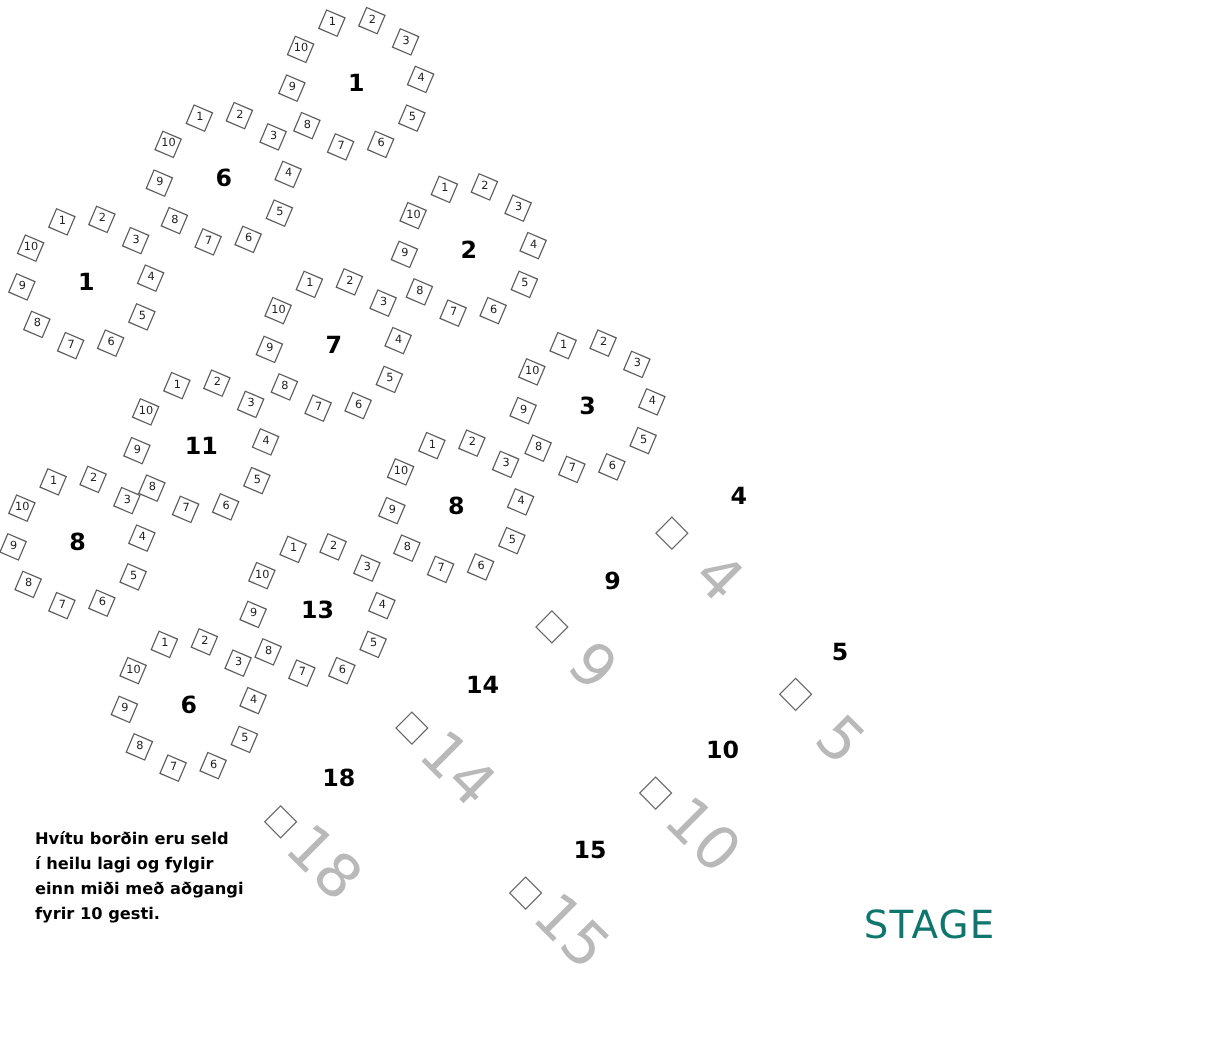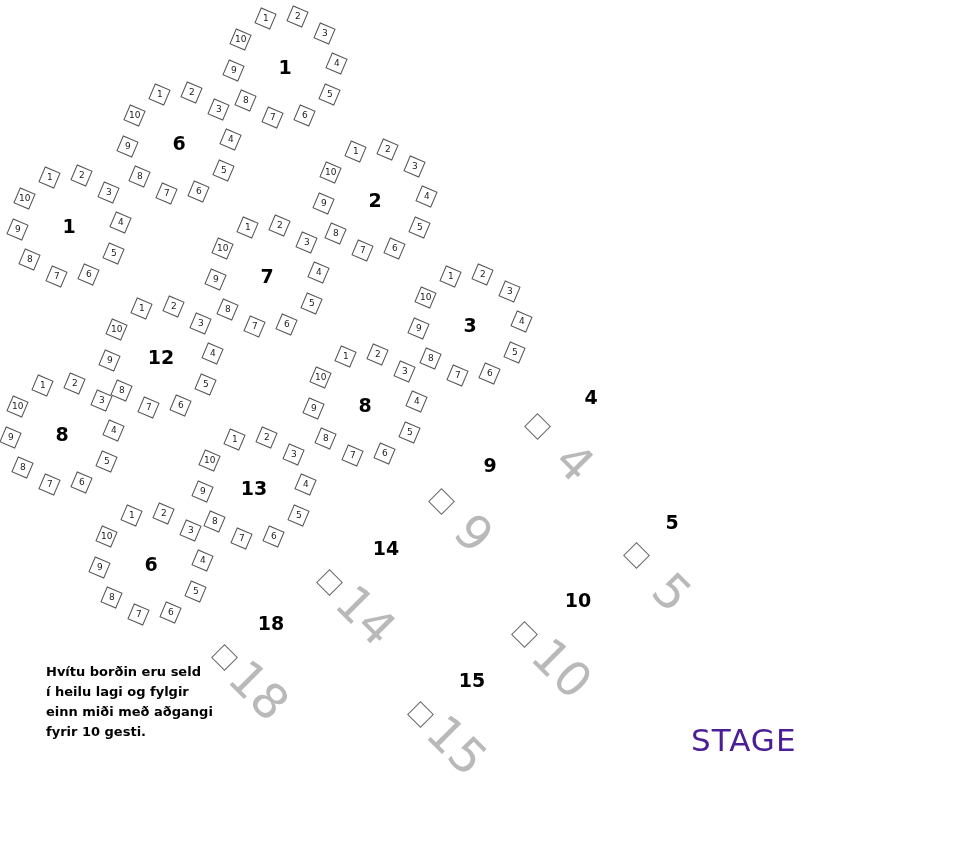--- a/index.html
+++ b/index.html
@@ -55,21 +55,21 @@
     position: absolute;
     font-size: 48px;
     color: #b9b9b9;
     font-family: "DejaVu Sans", sans-serif;
     transform: translate(-50%, -50%) rotate(45deg);
     white-space: nowrap;
   }
   #stage-label {
     position: absolute;
     font-size: 31px;
-    color: #4c1d95;
+    color: #0f766e;
     font-family: "DejaVu Sans", sans-serif;
     letter-spacing: 1px;
     white-space: nowrap;
   }
   #note-block {
     position: absolute;
     font-size: 13px;
     font-weight: bold;
     line-height: 20px;
     color: #000000;
@@ -152,21 +152,21 @@
         <div class="seat" style="left: -27.9795px; top: -56.7136px; transform: rotate(23deg);"><span style="display: inline-block; transform: rotate(-23deg);">1</span></div>
         <div class="seat" style="left: 4.07994px; top: -58.9554px; transform: rotate(23deg);"><span style="display: inline-block; transform: rotate(-23deg);">2</span></div>
         <div class="seat" style="left: 31.3343px; top: -41.925px; transform: rotate(23deg);"><span style="display: inline-block; transform: rotate(-23deg);">3</span></div>
         <div class="seat" style="left: 43.3733px; top: -12.1273px; transform: rotate(23deg);"><span style="display: inline-block; transform: rotate(-23deg);">4</span></div>
         <div class="seat" style="left: 35.5985px; top: 19.0558px; transform: rotate(23deg);"><span style="display: inline-block; transform: rotate(-23deg);">5</span></div>
         <div class="seat" style="left: 10.9795px; top: 39.7136px; transform: rotate(23deg);"><span style="display: inline-block; transform: rotate(-23deg);">6</span></div>
         <div class="seat" style="left: -21.0799px; top: 41.9554px; transform: rotate(23deg);"><span style="display: inline-block; transform: rotate(-23deg);">7</span></div>
         <div class="seat" style="left: -48.3343px; top: 24.925px; transform: rotate(23deg);"><span style="display: inline-block; transform: rotate(-23deg);">8</span></div>
         <div class="seat" style="left: -60.3733px; top: -4.87266px; transform: rotate(23deg);"><span style="display: inline-block; transform: rotate(-23deg);">9</span></div>
         <div class="seat" style="left: -52.5985px; top: -36.0558px; transform: rotate(23deg);"><span style="display: inline-block; transform: rotate(-23deg);">10</span></div>
-        <div class="table-number" style="left: 0px; top: 0px;">12</div>
+        <div class="table-number" style="left: 0px; top: 0px;">11</div>
       </div>
       <div class="round-table" style="left: 62px; top: 434px;">
         <div class="seat" style="left: -27.9795px; top: -56.7136px; transform: rotate(23deg);"><span style="display: inline-block; transform: rotate(-23deg);">1</span></div>
         <div class="seat" style="left: 4.07994px; top: -58.9554px; transform: rotate(23deg);"><span style="display: inline-block; transform: rotate(-23deg);">2</span></div>
         <div class="seat" style="left: 31.3343px; top: -41.925px; transform: rotate(23deg);"><span style="display: inline-block; transform: rotate(-23deg);">3</span></div>
         <div class="seat" style="left: 43.3733px; top: -12.1273px; transform: rotate(23deg);"><span style="display: inline-block; transform: rotate(-23deg);">4</span></div>
         <div class="seat" style="left: 35.5985px; top: 19.0558px; transform: rotate(23deg);"><span style="display: inline-block; transform: rotate(-23deg);">5</span></div>
         <div class="seat" style="left: 10.9795px; top: 39.7136px; transform: rotate(23deg);"><span style="display: inline-block; transform: rotate(-23deg);">6</span></div>
         <div class="seat" style="left: -21.0799px; top: 41.9554px; transform: rotate(23deg);"><span style="display: inline-block; transform: rotate(-23deg);">7</span></div>
         <div class="seat" style="left: -48.3343px; top: 24.925px; transform: rotate(23deg);"><span style="display: inline-block; transform: rotate(-23deg);">8</span></div>
@@ -247,18 +247,18 @@
       <div class="single-seat" style="left: 515px; top: 625px;"></div>
       <div class="table-number" style="left: 578px; top: 600px;">10</div>
       <div class="ghost-number" style="left: 562px; top: 668px;">10</div>
       <div class="single-seat" style="left: 411px; top: 705px;"></div>
       <div class="table-number" style="left: 472px; top: 680px;">15</div>
       <div class="ghost-number" style="left: 457px; top: 745px;">15</div>
     </div>
 
   <div id="stage-label" style="left: 691px; top: 722px;">STAGE</div>
 
-  <div id="note-block" style="left: 46px; top: 662px;">Hvítu borðin eru seld
+  <div id="note-block" style="left: 28px; top: 662px;">Hvítu borðin eru seld
 í heilu lagi og fylgir
 einn miði með aðgangi
 fyrir 10 gesti.</div>
 
 </div>
 
 </body></html>

